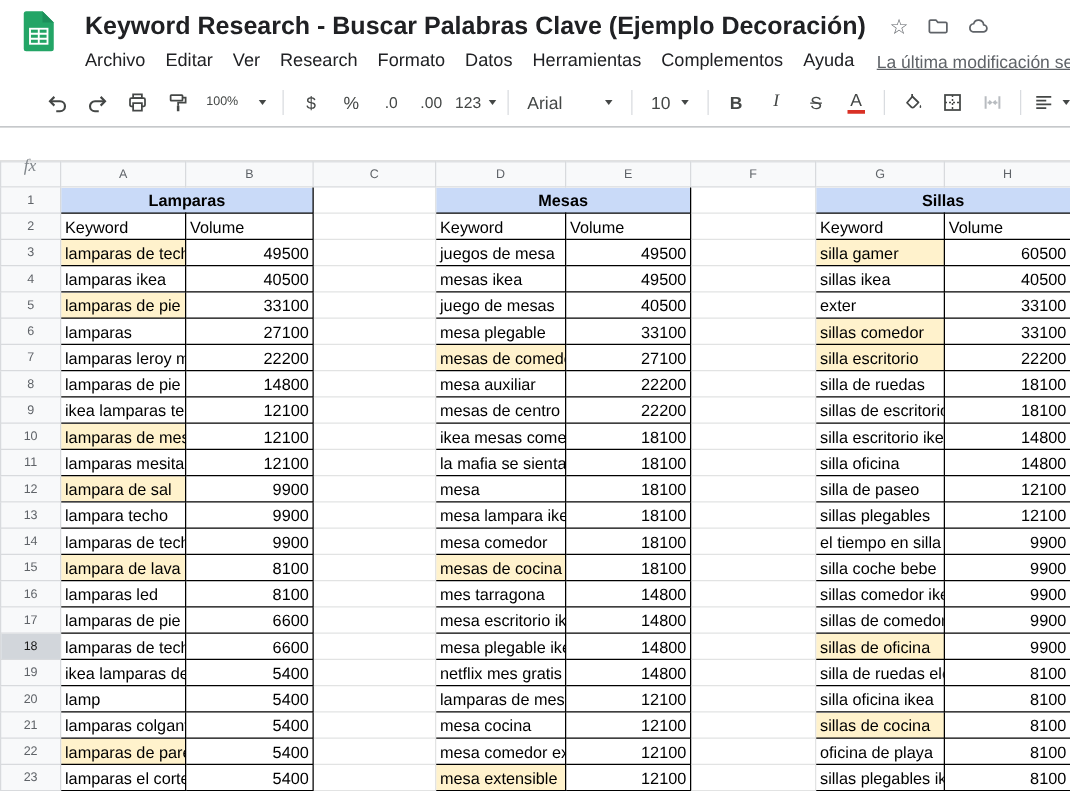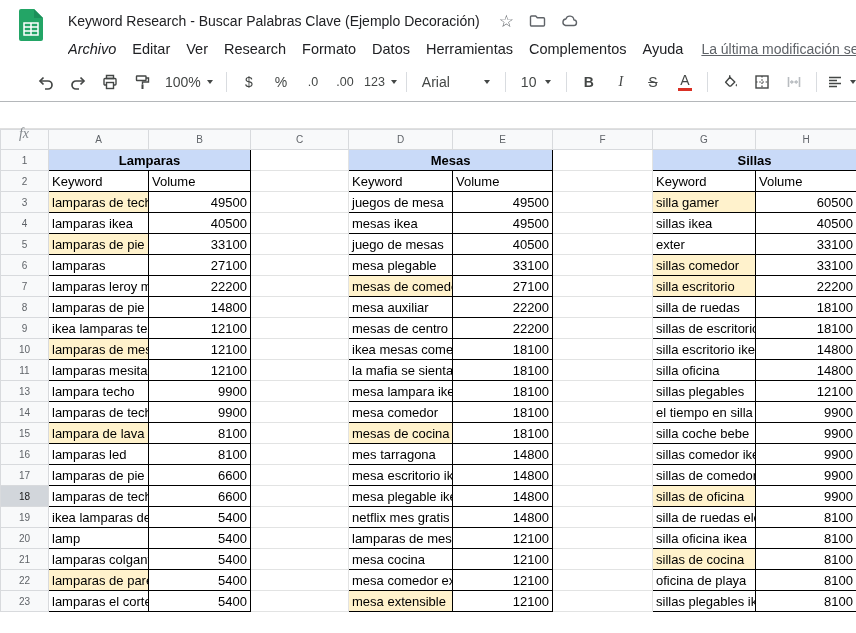--- a/index.html
+++ b/index.html
@@ -4,36 +4,36 @@
 <style>
   * { margin:0; padding:0; box-sizing:border-box; }
   html,body { width:856px; height:633px; overflow:hidden; background:#fff;
     font-family:"Liberation Sans", sans-serif; }
 
   
   .titlebar { display:flex; align-items:flex-start; padding:7px 0 0 16px; height:62px; }
   .logo { margin:1px 24px 0 2px; flex:none; }
   .tm-col { flex:1; min-width:0; }
   .title-row { display:flex; align-items:center; height:28px; }
-  .doc-title { font-size:14px; color:#202124; white-space:nowrap; margin-right:12px; }
+  .doc-title { font-size:20px; color:#202124; white-space:nowrap; margin-right:12px;font-weight:bold; }
   .title-icon { color:#5f6368; margin:0 7px; display:flex; align-items:center; font-size:17px; }
   .menubar { display:flex; align-items:center; height:27px; font-size:14.5px; color:#202124; overflow:hidden; }
   .menu-item { padding:2px 8px; border-radius:3px; white-space:nowrap; cursor:default; }
-  .menu-item:first-child { padding-left:0;font-style:italic; }
+  .menu-item:first-child { padding-left:0; }
   .last-mod { margin-left:auto; color:#5f6368; text-decoration:underline; white-space:nowrap; font-size:14px; padding-left:10px; }
 
   
   .toolbar { height:40px; display:flex; align-items:center; padding-left:30px;
     border-bottom:1px solid #b4b7ba; overflow:hidden; }
   .tbtn { height:28px; min-width:26px; display:flex; align-items:center; justify-content:center;
     margin:0 3px; border-radius:2px; color:#444746; font-size:14px; flex:none; }
   .tsep { width:1px; height:20px; background:#d9dce0; margin:0 6px; flex:none; }
   .caret { width:0; height:0; border-left:3.5px solid transparent; border-right:3.5px solid transparent;
     border-top:4px solid #444746; margin-left:6px; }
-  .zoom-btn { font-size:14px; width:56px; justify-content:space-between; padding:0 4px; }
+  .zoom-btn { font-size:10px; width:56px; justify-content:space-between; padding:0 4px; }
   .small-txt { font-size:12.5px; }
   .font-btn { width:80px; justify-content:space-between; padding:0 6px; }
   .size-btn { width:42px; justify-content:space-between; padding:0 6px; }
   .b-bold { font-weight:700; }
   .b-italic { font-style:italic; font-family:"Liberation Serif", serif; }
   .b-strike { text-decoration:line-through; }
   .textcolor { flex-direction:column; justify-content:center; line-height:1; }
   .textcolor .colorbar { display:block; width:14px; height:3px; background:var(--accent_red,#d93025); margin-top:1px; }
   .disabled svg path, .disabled svg rect { stroke:#b8bcc0; }
 
@@ -332,20 +332,31 @@
           <td class="gcell">lamparas mesita de</td>
           <td class="gcell num">12100</td>
           <td class="empty"></td>
           <td class="gcell">la mafia se sienta a l</td>
           <td class="gcell num">18100</td>
           <td class="empty"></td>
           <td class="gcell">silla oficina</td>
           <td class="gcell num">14800</td>
         </tr>
         <tr>
+          <th class="rowhead">12</th>
+          <td class="gcell hl">lampara de sal</td>
+          <td class="gcell num">9900</td>
+          <td class="empty"></td>
+          <td class="gcell">mesa</td>
+          <td class="gcell num">18100</td>
+          <td class="empty"></td>
+          <td class="gcell">silla de paseo</td>
+          <td class="gcell num">12100</td>
+        </tr>
+        <tr>
           <th class="rowhead">13</th>
           <td class="gcell">lampara techo</td>
           <td class="gcell num">9900</td>
           <td class="empty"></td>
           <td class="gcell">mesa lampara ikea</td>
           <td class="gcell num">18100</td>
           <td class="empty"></td>
           <td class="gcell">sillas plegables</td>
           <td class="gcell num">12100</td>
         </tr>

